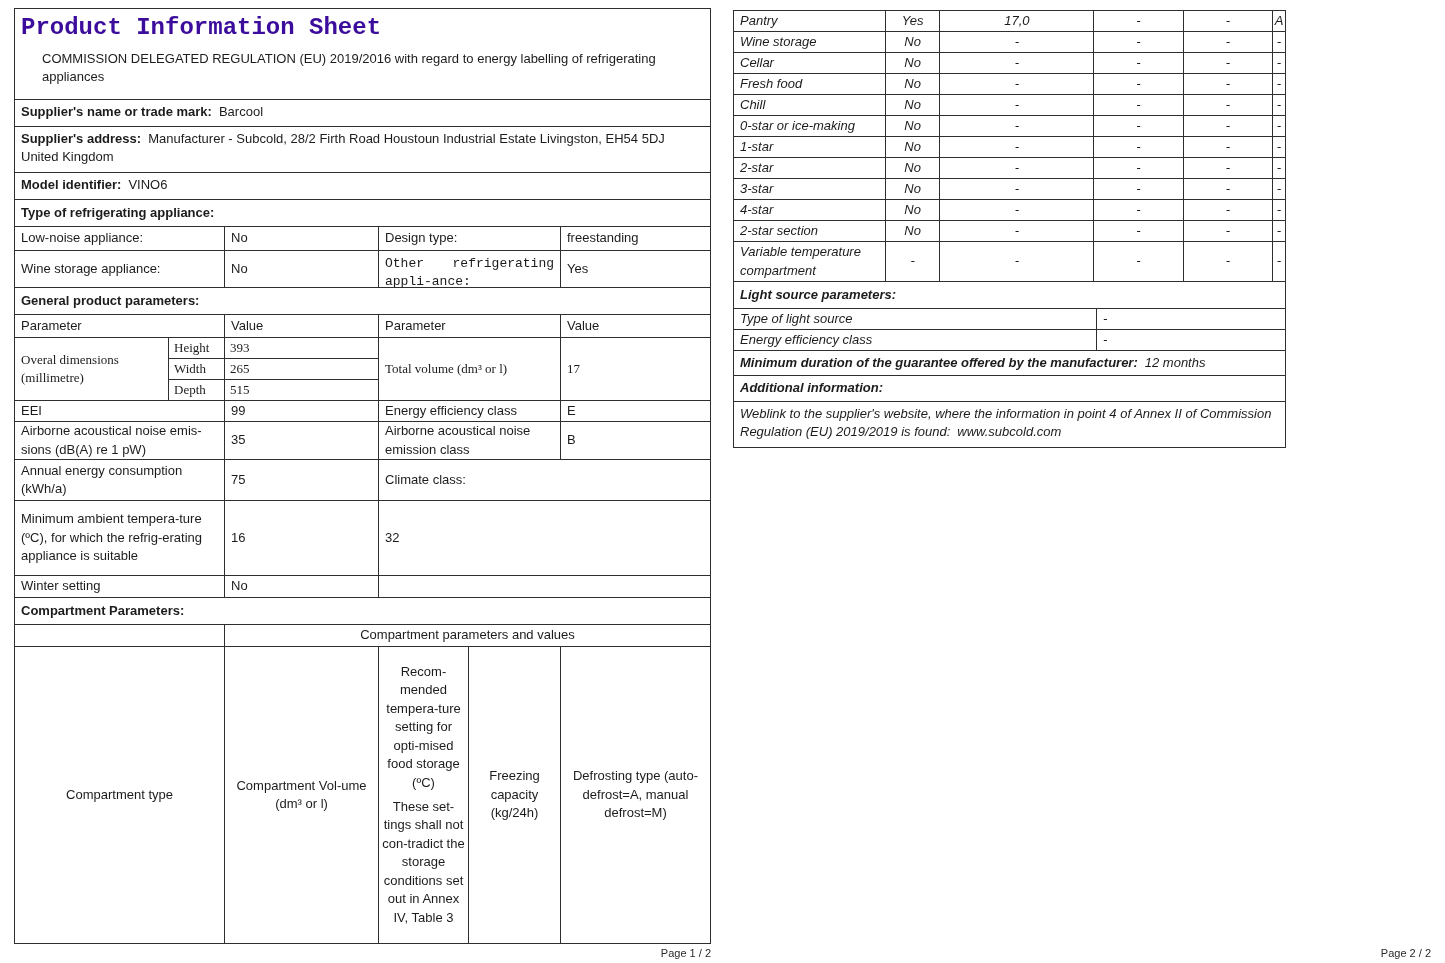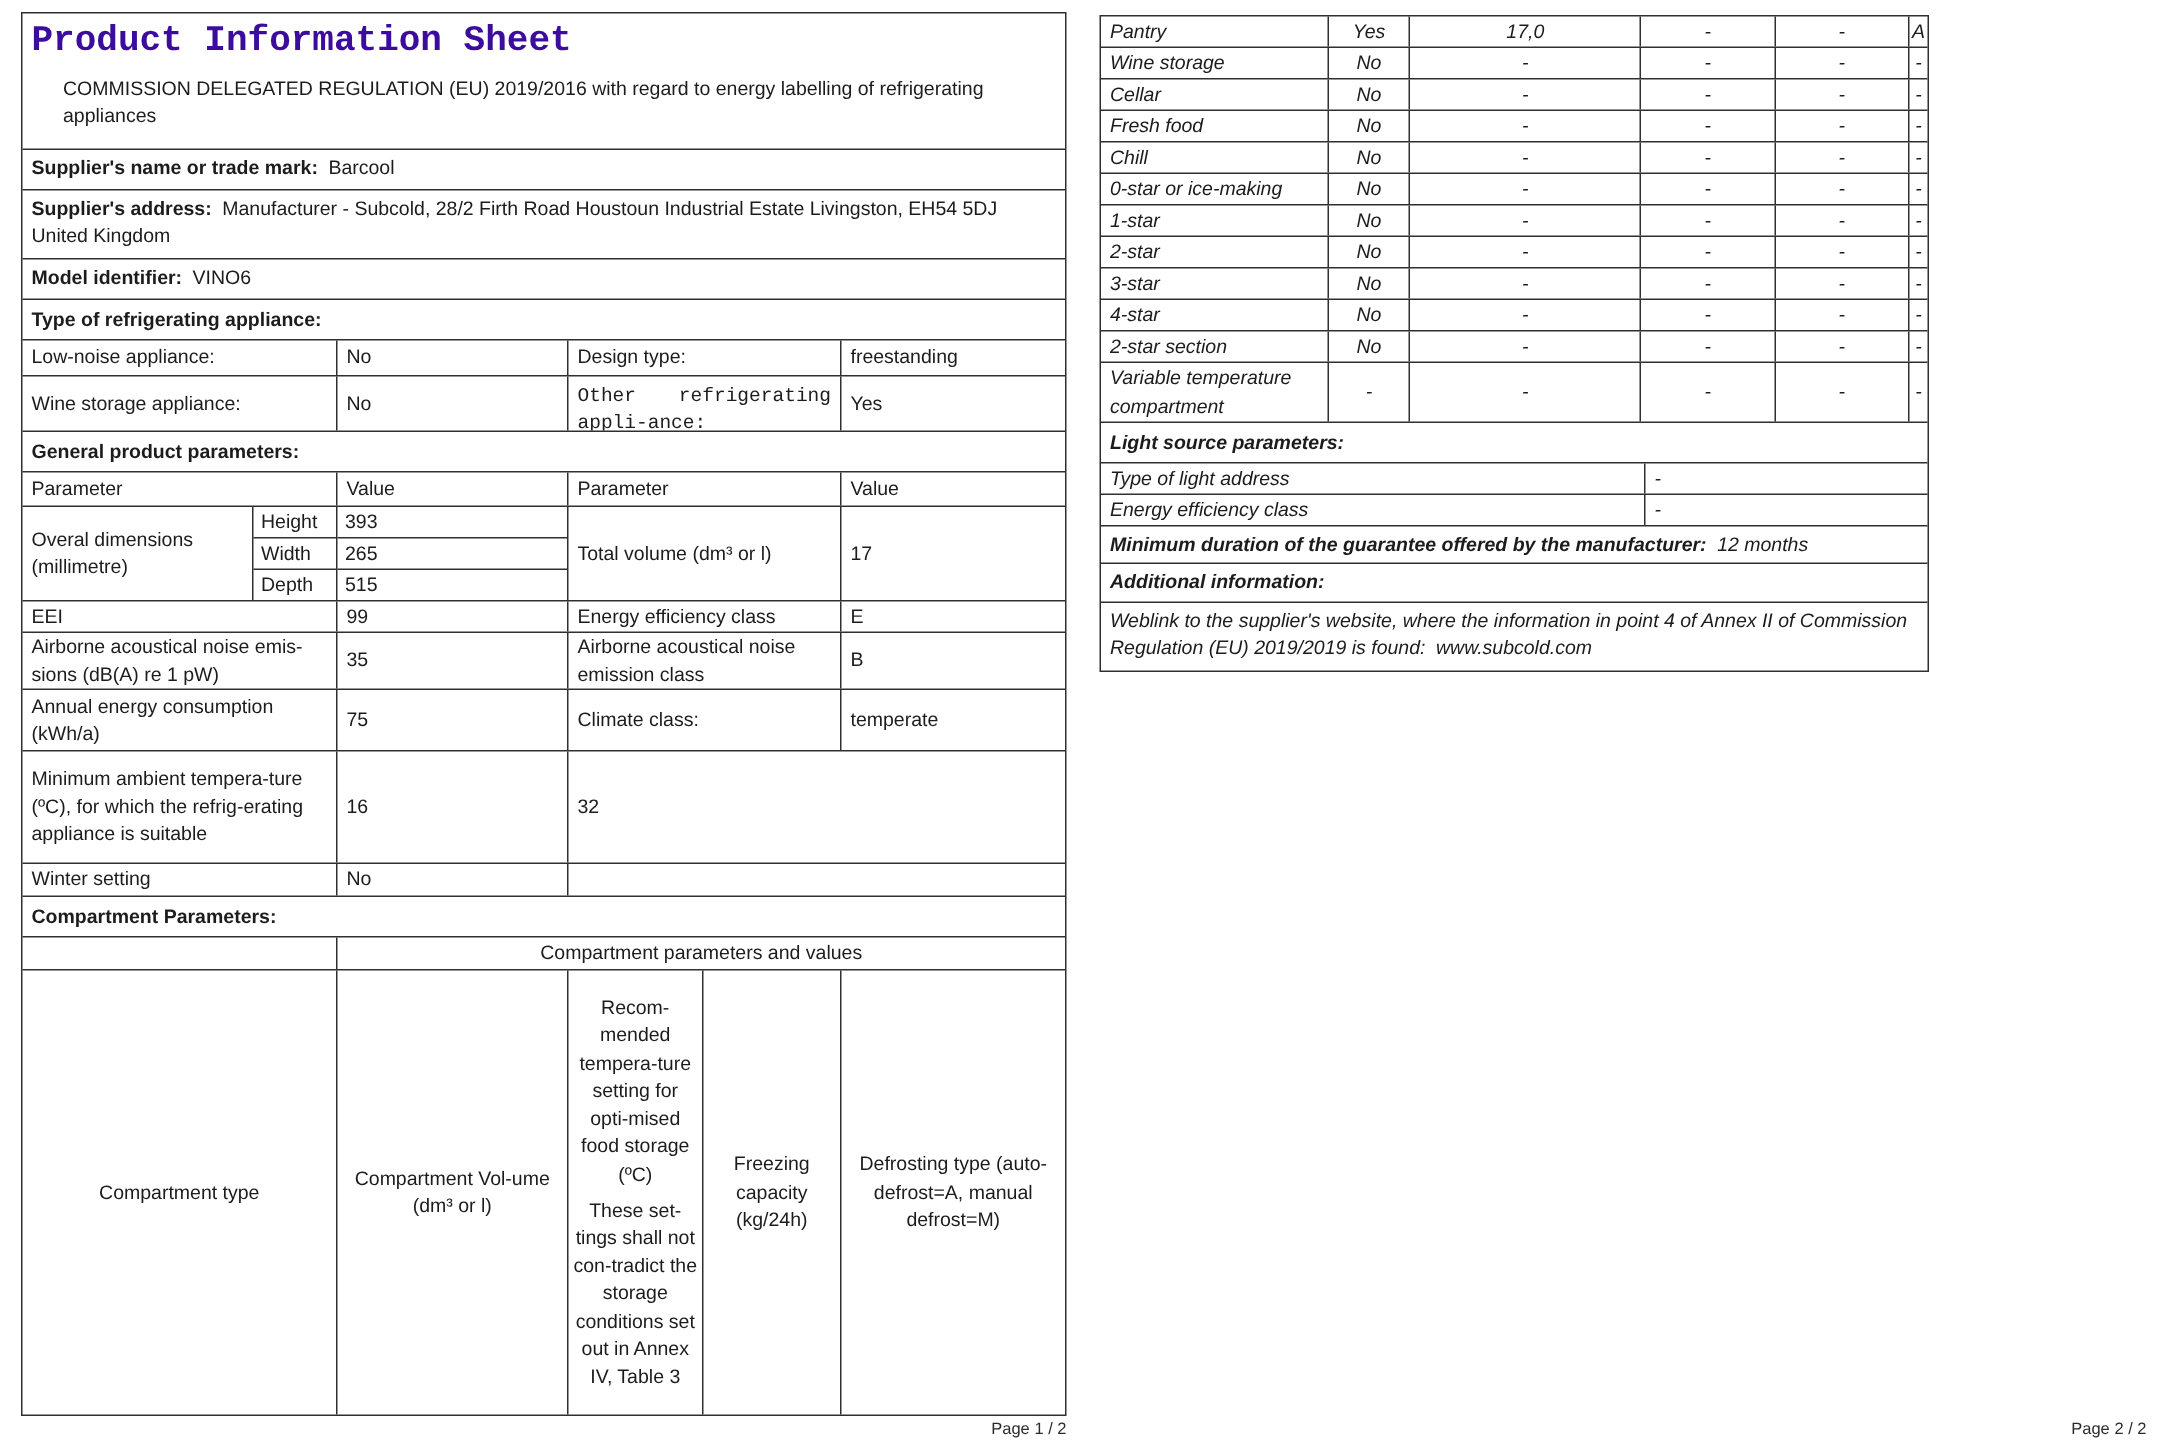--- a/index.html
+++ b/index.html
@@ -47,21 +47,21 @@
   .r3{width:155px;}
   .r4{width:90px;}
   .r5{width:90px;}
   .r6{flex:1;}
   .l1{width:363px;}
   .l2{flex:1;}
   
   .h21{height:21px;}.h22{height:22px;}.h23{height:23px;}.h24{height:24px;}
   .h25{height:25px;}.h26{height:26px;}.h27{height:27px;}.h37{height:37px;}
   .h38{height:38px;}.h40{height:40px;}.h41{height:41px;}.h45{height:45px;}
-  .h46{height:46px;}.h63{height:63px;}.h75{height:75px;}.h91{height:91px;}
+  .h46{height:46px;}.h63{height:63px;font-family:Liberation Serif, serif;}.h75{height:75px;}.h91{height:91px;}
   .grow{flex:1;}
   .title-cell{display:block;padding:5px 6px;}
   .doc-title{font-size:24px;font-weight:bold;color:var(--title);margin:0 0 8px 0;line-height:1.15;font-family:Liberation Mono, monospace;}
   .regulation{max-width:648px;margin-left:21px;}
   .subcol{display:flex;flex-direction:column;border-right:1px solid var(--bc);}
   .subcell{flex:1;display:flex;align-items:center;padding:0 5px;border-bottom:1px solid var(--bc);}
   .subcell:last-child{border-bottom:none;}
   .stack{display:flex;flex-direction:column;justify-content:center;align-items:center;gap:6px;}
   .footer{position:absolute;font-size:11px;text-align:right;color:#2a2a2a;}
   .footer-left{top:946px;left:14px;width:697px;}
@@ -155,21 +155,20 @@
       <div class="cell c1">Airborne acoustical noise emis-sions (dB(A) re 1 pW)</div>
       <div class="cell c2">35</div>
       <div class="cell c3">Airborne acoustical noise emission class</div>
       <div class="cell c4">B</div>
     </div>
 
     <div class="row h41">
       <div class="cell c1">Annual energy consumption (kWh/a)</div>
       <div class="cell c2">75</div>
       <div class="cell c3">Climate class:</div>
-      <div class="cell c4">temperate</div>
     </div>
 
     <div class="row h75">
       <div class="cell c1">Minimum ambient tempera-ture (ºC), for which the refrig-erating appliance is suitable</div>
       <div class="cell c2">16</div>
       <div class="cell c4">32</div>
     </div>
 
     <div class="row h22">
       <div class="cell c1">Winter setting</div>
@@ -311,21 +310,21 @@
       <div class="cell r4 center">-</div>
       <div class="cell r5 center">-</div>
       <div class="cell r6 center">-</div>
     </div>
 
     <div class="row h27">
       <div class="cell full sec">Light source parameters:</div>
     </div>
 
     <div class="row h21">
-      <div class="cell l1">Type of light address</div>
+      <div class="cell l1">Type of light source</div>
       <div class="cell l2">-</div>
     </div>
 
     <div class="row h21">
       <div class="cell l1">Energy efficiency class</div>
       <div class="cell l2">-</div>
     </div>
 
     <div class="row h25">
       <div class="cell full block">

